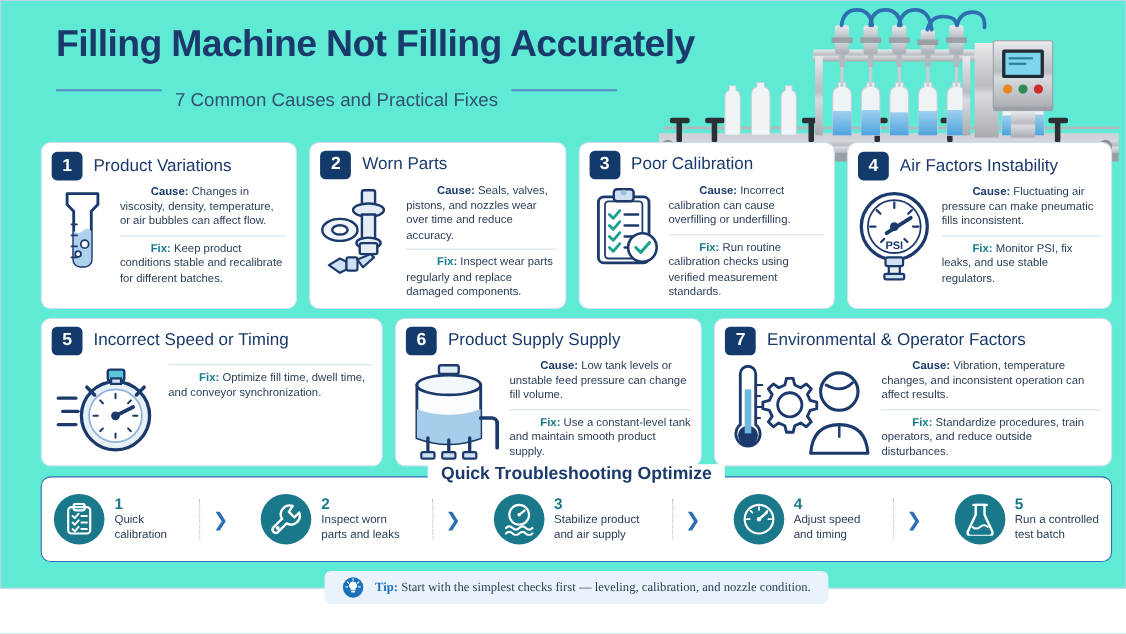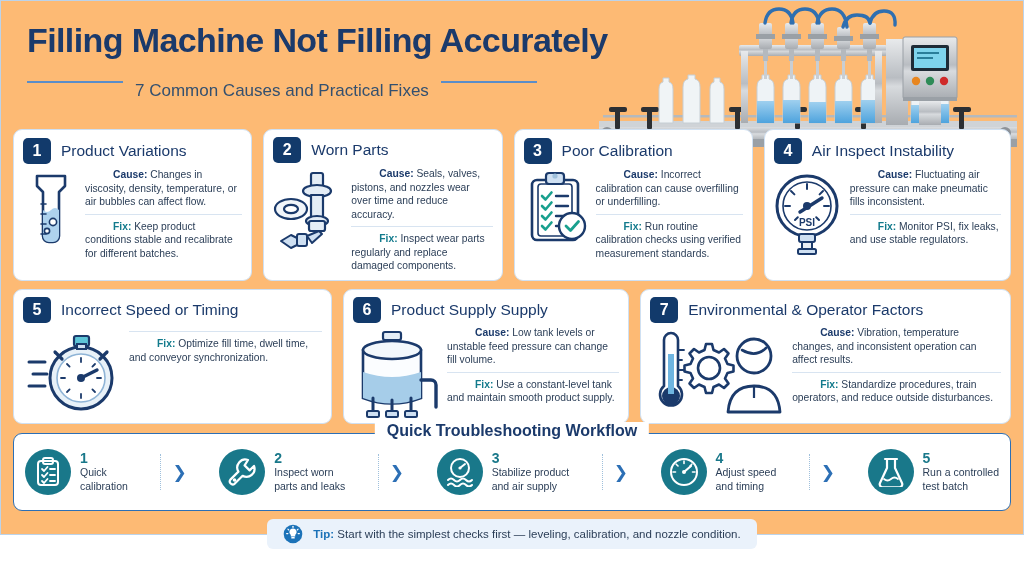--- a/index.html
+++ b/index.html
@@ -4,21 +4,21 @@
 <style>
   html,body{margin:0;padding:0;}
   body{
     width:1024px;height:576px;overflow:hidden;
     background:#ffffff;
     font-family:"Liberation Sans","DejaVu Sans",sans-serif;
     color:#1b2f52;
   }
   .page{
     position:relative;width:1024px;height:535px;box-sizing:border-box;
-    border:1.5px solid #bcd3ea;background:#fdba74;
+    border:1.5px solid #bcd3ea;background:#5eead4;padding-left:24px;
   }
 
   
   .header{position:relative;height:128px;}
   .title{
     position:absolute;left:26px;top:20px;
     font-size:34px;font-weight:bold;letter-spacing:-0.6px;
     color:#1b3a6b;white-space:nowrap;
   }
   .subwrap{position:absolute;left:26px;top:80px;display:flex;align-items:flex-start;gap:12px;}
@@ -75,21 +75,21 @@
     width:46px;height:46px;border-radius:50%;background:#19788a;
     display:flex;align-items:center;justify-content:center;flex:0 0 auto;
   }
   .wf-num{font-size:14px;font-weight:bold;color:#19788a;line-height:1.1;}
   .wf-label{font-size:10.5px;line-height:1.28;color:#2b3e57;white-space:pre-line;}
   .wf-sep{flex:1;display:flex;align-items:center;justify-content:center;gap:10px;}
   .dotline{width:1px;height:36px;border-left:1.5px dotted #9fc0dc;}
   .chev{color:#2c6fb5;font-size:17px;font-weight:bold;line-height:1;}
 
   
-  .tip-wrap{display:flex;justify-content:center;margin-top:8px;}
+  .tip-wrap{display:flex;justify-content:center;margin-top:8px;font-family:Liberation Serif, serif;}
   .tip{
     background:#eaf2fb;border-radius:6px;height:30px;display:flex;align-items:center;
     gap:10px;padding:0 16px;box-sizing:border-box;
   }
   .tip-text{font-size:11.5px;color:#2b3e57;white-space:nowrap;}
   .tip-text b{color:#1b72b8;font-weight:bold;}
 </style>
 </head>
 <body>
 
@@ -337,21 +337,21 @@
           <div class="cause"><b>Cause:</b><span> Incorrect calibration can cause overfilling or underfilling.</span></div>
           <div class="divider"></div>
           <div class="fix"><b>Fix:</b><span> Run routine calibration checks using verified measurement standards.</span></div>
         </div>
       </div>
     </div>
 
     <div class="card c4">
       <div class="card-head">
         <div class="badge">4</div>
-        <div class="card-title">Air Inspect Instability</div>
+        <div class="card-title">Air Factors Instability</div>
       </div>
       <div class="card-body">
         <div class="icon-box">
           <svg width="70" height="86" viewBox="0 0 70 86">
             <circle cx="33" cy="36" r="30" fill="#fff" stroke="#1b3a6b" stroke-width="3"></circle>
             <circle cx="33" cy="36" r="24" fill="none" stroke="#1b3a6b" stroke-width="1.6"></circle>
             <g stroke="#1b3a6b" stroke-width="2" stroke-linecap="round">
               <path d="M33 14 v5"></path>
                 <path d="M49 21 l-3.4 3.4"></path>
                 <path d="M55 36 h-5"></path>
@@ -486,21 +486,21 @@
           <div class="cause"><b>Cause:</b><span> Vibration, temperature changes, and inconsistent operation can affect results.</span></div>
           <div class="divider"></div>
           <div class="fix"><b>Fix:</b><span> Standardize procedures, train operators, and reduce outside disturbances.</span></div>
         </div>
       </div>
     </div>
   </div>
 
   <div class="wf-wrap">
     <div class="wf-box"></div>
-    <div class="wf-title">Quick Troubleshooting Workflow</div>
+    <div class="wf-title">Quick Troubleshooting Optimize</div>
     <div class="wf-steps">
 
       <div class="wf-step">
         <div class="wf-circle">
           <svg width="28" height="30" viewBox="0 0 28 30">
             <rect x="4" y="4" width="20" height="24" rx="3" fill="none" stroke="#fff" stroke-width="2"></rect>
             <rect x="9" y="1" width="10" height="6" rx="2" fill="none" stroke="#fff" stroke-width="2"></rect>
             <g stroke="#fff" stroke-width="1.8" fill="none" stroke-linecap="round" stroke-linejoin="round">
               <path d="M8 12 l2 2 l3.5 -4"></path>
                 <path d="M8 18 l2 2 l3.5 -4"></path>

